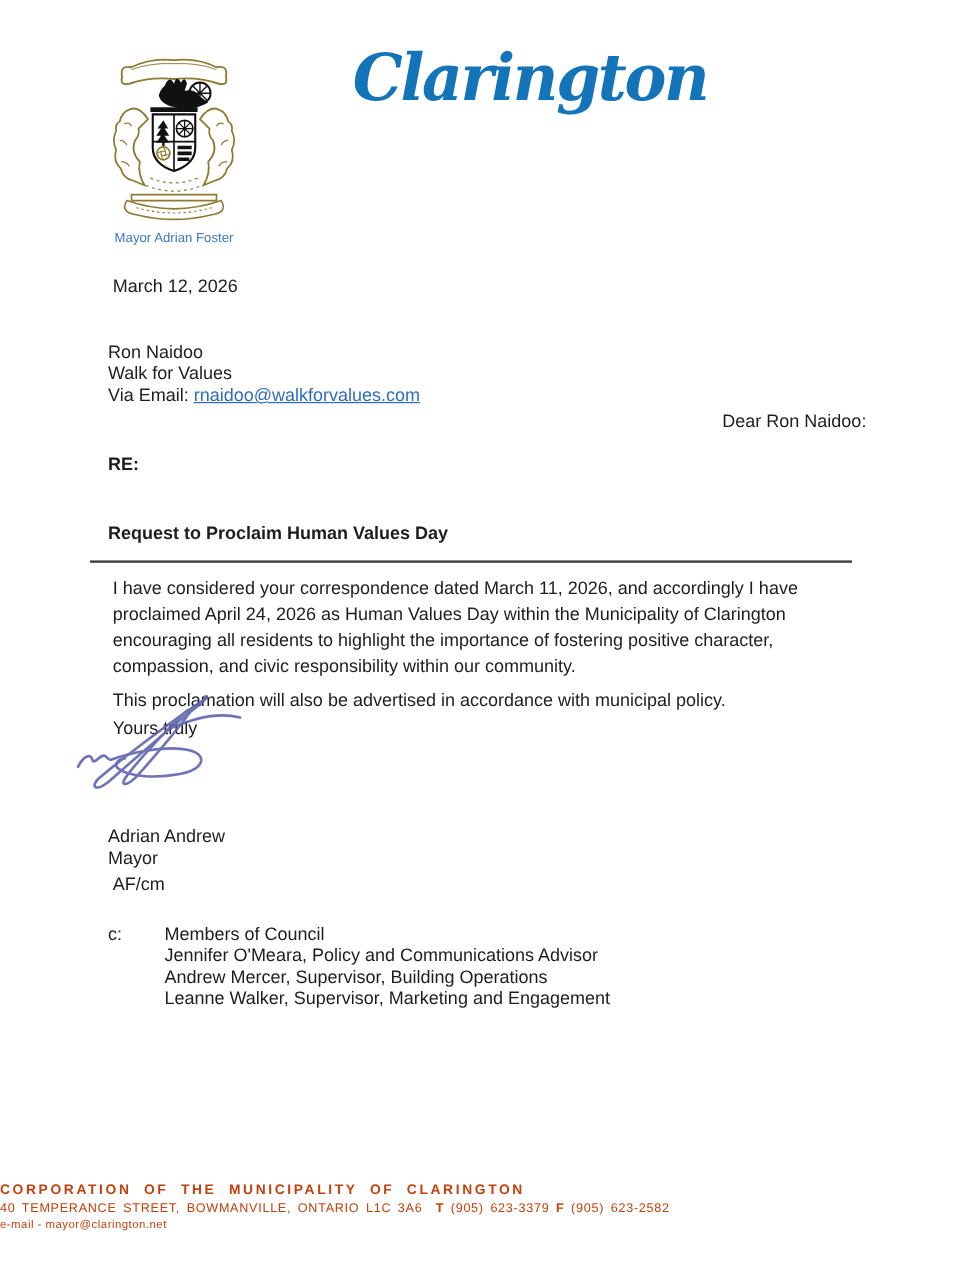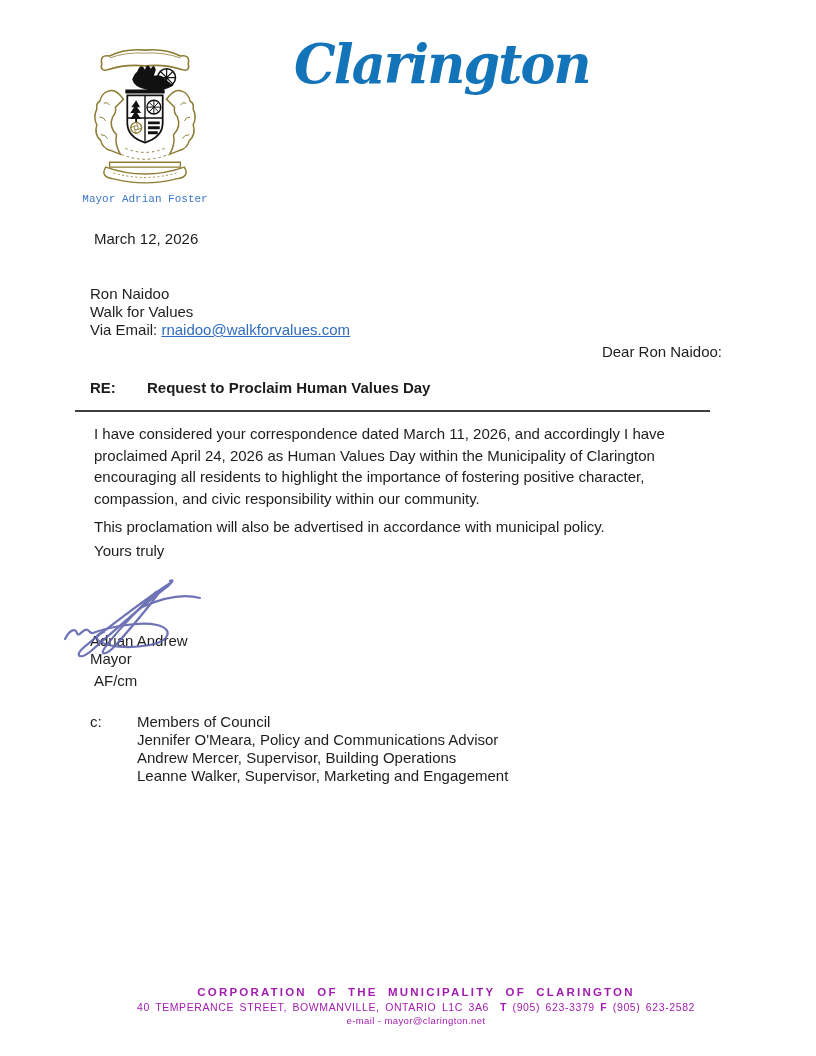--- a/index.html
+++ b/index.html
@@ -9,52 +9,52 @@
     margin:0 auto;
     background:#ffffff;
     font-family:"Liberation Sans", sans-serif;
     color:#1d1d1d;
     overflow:hidden;
   }
   
   .crest{position:absolute;left:86px;top:42px;width:118px;height:148px;}
   .crest-caption{
     position:absolute;left:82px;top:193px;width:126px;
-    text-align:center;font-size:11px;color:#3b76c8;font-family:Liberation Mono, monospace;
+    text-align:center;font-size:11px;color:#3b76c8;
   }
   .logo{
     position:absolute;left:294px;top:32px;
     font-family:"DejaVu Serif", serif;
     font-style:italic;font-weight:bold;
     font-size:54px;color:#1474b9;
     letter-spacing:-2px;white-space:nowrap;
     transform:scaleX(.97);transform-origin:left top;
   }
   
   .letter{position:absolute;left:90px;top:226px;width:636px;font-size:15px;line-height:18px;}
   .letter p{margin:4px;}
   .recipient{margin-top:37px;}
   .salutation{margin-top:32px;text-align:right;}
-  .re-row{margin-top:17px;display:flex;line-height:19px;font-weight:bold;}
+  .re-row{margin-top:17px;display:flex;line-height:19px;font-weight:bold;flex-direction:column;}
   .re-label{width:57px;flex:0 0 57px;}
   .rule{margin-top:13px;margin-left:-15px;width:635px;border-top:2px solid #3f3f3f;}
   .para{margin-top:11px !important;line-height:21.5px;}
   .para + .para{margin-top:7px !important;}
   .closing{margin-top:10px;}
   .signer{margin-top:72px;}
   .initials{margin-top:13px;}
   .cc-row{margin-top:23px;display:flex;}
   .cc-label{width:47px;flex:0 0 47px;}
   a.email-link{color:#2f6cc0;text-decoration:underline;cursor:pointer;text-align:center;}
   
   .signature{position:absolute;left:60px;top:575px;width:150px;height:88px;}
   
   .page-footer{
     position:absolute;left:0;right:0;top:986px;
-    text-align:center;color:#a21caf;padding-left:16px;
+    color:#c2410c;
   }
   .f1{font-size:11.5px;font-weight:bold;letter-spacing:2.2px;word-spacing:5px;}
   .f2{margin-top:3px;font-size:10.5px;letter-spacing:.6px;word-spacing:2px;}
   .f2 b{font-weight:bold;}
   .f3{margin-top:2px;font-size:9.5px;letter-spacing:.4px;}
 </style>
 </head>
 <body>
 
 <div class="page">

